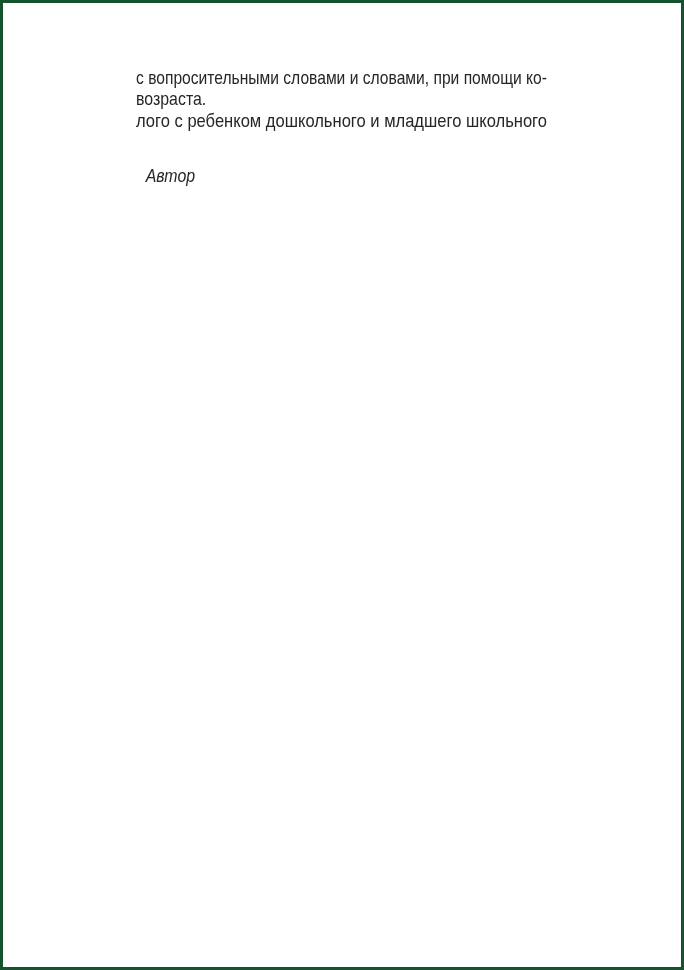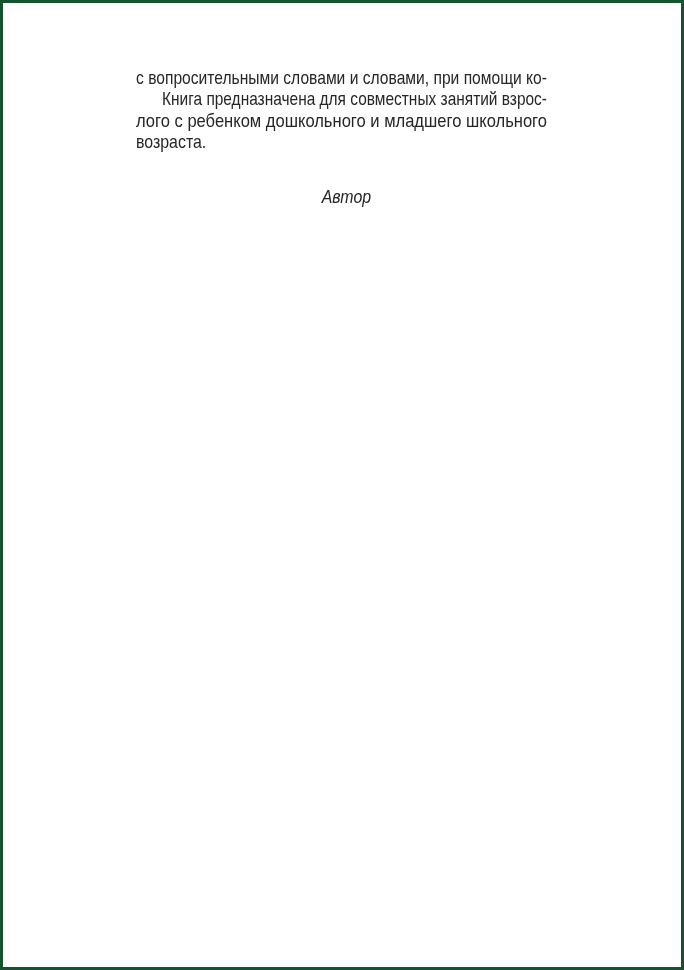--- a/index.html
+++ b/index.html
@@ -39,37 +39,36 @@
     display: inline-block;
     transform-origin: 0 50%;
     white-space: pre;
   }
   .line.indent > span {
     margin-left: 26px;
   }
   .signature {
     margin-top: 34px;
     height: 21.3px;
-    text-align: center;
+    text-align: left;
     font-style: italic;
     white-space: nowrap;
   }
   .signature > span {
     display: inline-block;
     transform-origin: 100% 50%;
     white-space: pre;
   }
 </style>
 </head>
 <body>
 
 <div class="page">
   <div class="text-block" style="color: rgb(38, 38, 38);">
 
     <div class="line just"><span style="transform: scaleX(0.821718);">с вопросительными словами и словами, при помощи ко-</span></div>
-      <div class="line just indent"><span style="transform: scaleX(0.813765);">Книга предназначена для совместных занятий взрос-</span></div>
+      <div class="line"><span style="transform: scaleX(0.837194);">возраста.</span></div>
       <div class="line just"><span style="transform: scaleX(0.87082);">лого с ребенком дошкольного и младшего школьного</span></div>
-      <div class="line"><span style="transform: scaleX(0.837194);">возраста.</span></div>
       <div class="signature">
       <span style="transform: scaleX(0.837194);">Автор</span>
     </div>
   </div>
 </div>
 
 </body></html>

